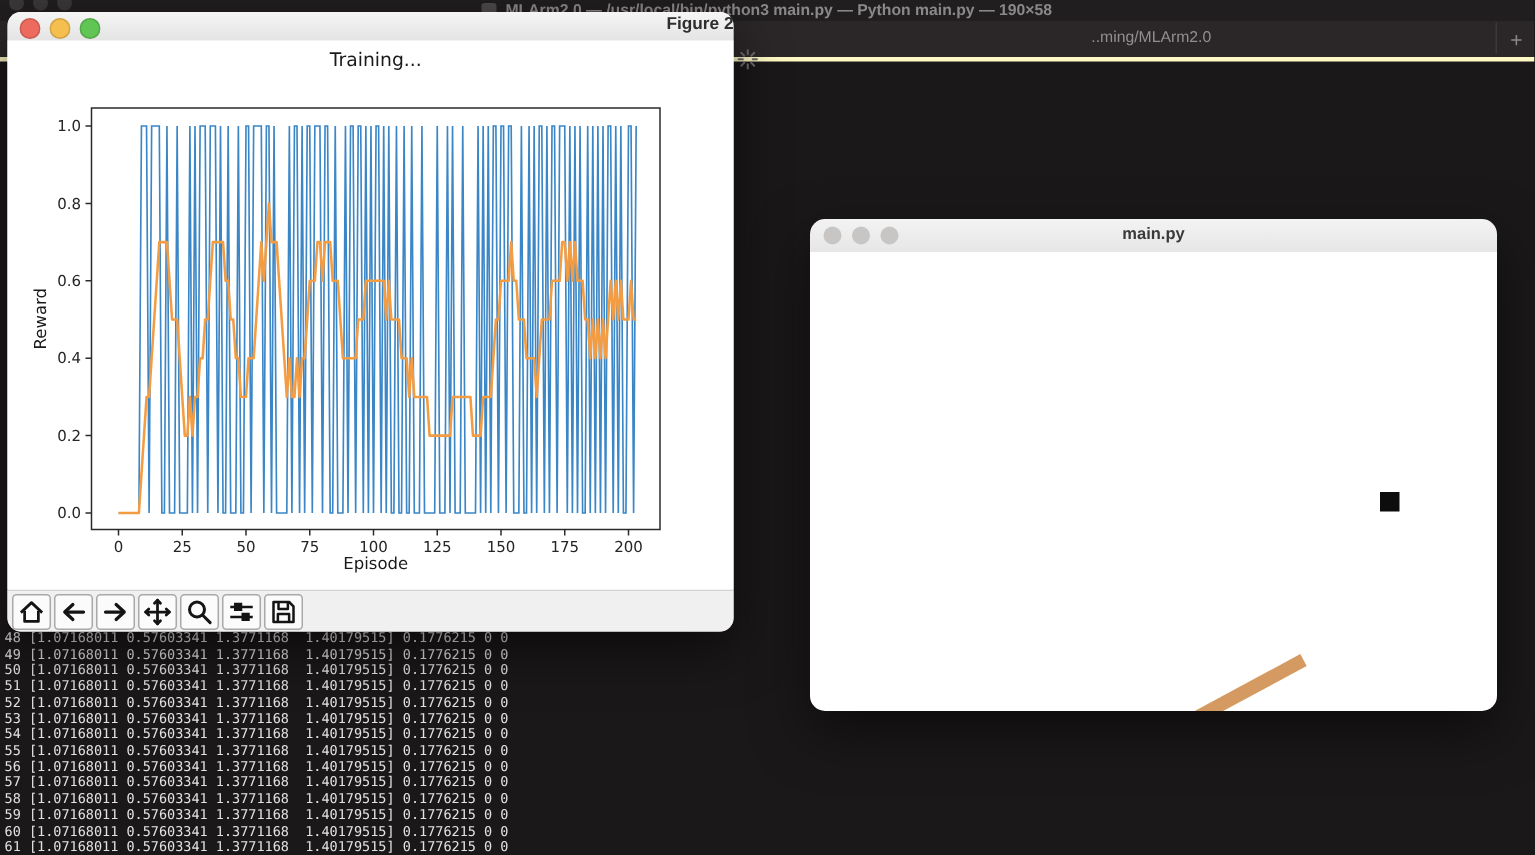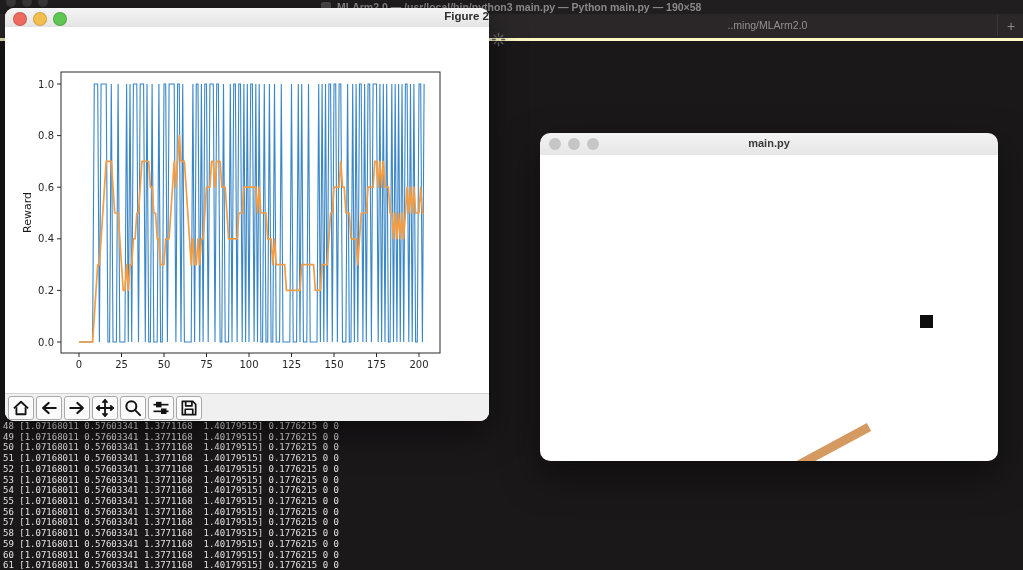--- a/index.html
+++ b/index.html
@@ -37,21 +37,21 @@
   .chart-ylabel{position:absolute;left:-18px;top:198px;width:80px;text-align:center;font-size:11px;color:#1a1a1a;
     transform:rotate(-90deg);transform-origin:center;font-family:"DejaVu Sans",sans-serif;}
   #chart-svg{position:absolute;left:0;top:19px;font-family:"DejaVu Sans",sans-serif;}
   .fig-toolbar{position:absolute;left:0;bottom:0;width:484px;height:28px;background:#f1f0f1;border-top:1px solid #d3d3d3;
     border-radius:0 0 9px 9px;display:flex;align-items:center;padding-left:3px;gap:2px;box-sizing:border-box;}
   .tb-btn{width:26px;height:24px;background:#fbfbfb;border:1px solid #a9a9a9;border-radius:3px;
     display:flex;align-items:center;justify-content:center;padding:0;box-sizing:border-box;}
   .tb-btn svg{display:block;}
 
   
-  .app-window{position:absolute;left:540px;top:133px;width:458px;height:328px;border-radius:10px;
+  .app-window{position:absolute;left:540px;top:146px;width:458px;height:328px;border-radius:10px;
     background:#000000;box-shadow:0 14px 36px rgba(0,0,0,0.5);z-index:4;overflow:hidden;}
   .app-titlebar{height:22px;background:linear-gradient(#f4f3f3,#e7e6e6);border-bottom:1px solid #cecece;position:relative;}
   .app-lights{position:absolute;left:9px;top:5px;display:flex;gap:7px;}
   .app-light{width:12px;height:12px;border-radius:50%;}
   .app-title{position:absolute;left:0;right:0;top:4px;text-align:center;font-size:11px;font-weight:700;color:#3a3a3a;}
   .app-canvas{position:absolute;left:0;top:22px;width:458px;height:306px;background:#fff;}
   #target-square{position:absolute;}
   #arm-svg{position:absolute;left:0;top:0;}
 </style>
 </head>
@@ -126,20 +126,22 @@
         <text x="49" y="215.3" text-anchor="end" font-size="10" fill="#262626">0.4</text>
         <line x1="52" y1="160.20000000000002" x2="56" y2="160.20000000000002" stroke="#2b2b2b"></line>
         <text x="49" y="163.70000000000002" text-anchor="end" font-size="10" fill="#262626">0.6</text>
         <line x1="52" y1="108.6" x2="56" y2="108.6" stroke="#2b2b2b"></line>
         <text x="49" y="112.1" text-anchor="end" font-size="10" fill="#262626">0.8</text>
         <line x1="52" y1="57" x2="56" y2="57" stroke="#2b2b2b"></line>
         <text x="49" y="60.5" text-anchor="end" font-size="10" fill="#262626">1.0</text>
         <polyline points="74.0,315.0 75.7,315.0 77.4,315.0 79.1,315.0 80.8,315.0 82.5,315.0 84.2,315.0 85.9,315.0 87.6,315.0 89.3,57.0 91.0,57.0 92.7,57.0 94.4,315.0 96.1,57.0 97.8,57.0 99.5,57.0 101.2,57.0 102.9,315.0 104.6,315.0 106.3,57.0 108.0,315.0 109.7,315.0 111.4,315.0 113.1,57.0 114.8,315.0 116.5,315.0 118.2,315.0 119.9,315.0 121.6,57.0 123.3,315.0 125.0,57.0 126.7,315.0 128.4,57.0 130.1,57.0 131.8,57.0 133.5,315.0 135.2,57.0 136.9,57.0 138.6,57.0 140.3,315.0 142.0,57.0 143.7,315.0 145.4,315.0 147.1,57.0 148.8,315.0 150.5,315.0 152.2,315.0 153.9,57.0 155.6,315.0 157.3,315.0 159.0,57.0 160.7,57.0 162.4,315.0 164.1,57.0 165.8,57.0 167.5,57.0 169.2,57.0 170.9,315.0 172.6,57.0 174.3,57.0 176.0,315.0 177.7,57.0 179.4,315.0 181.1,315.0 182.8,315.0 184.5,315.0 186.2,315.0 187.9,57.0 189.6,315.0 191.3,57.0 193.0,57.0 194.7,315.0 196.4,57.0 198.1,315.0 199.8,57.0 201.5,57.0 203.2,315.0 204.9,57.0 206.6,57.0 208.3,57.0 210.0,315.0 211.7,57.0 213.4,57.0 215.1,315.0 216.8,315.0 218.5,57.0 220.2,315.0 221.9,315.0 223.6,315.0 225.3,57.0 227.0,315.0 228.7,57.0 230.4,57.0 232.1,315.0 233.8,57.0 235.5,57.0 237.2,315.0 238.9,57.0 240.6,315.0 242.3,57.0 244.0,315.0 245.7,57.0 247.4,57.0 249.1,315.0 250.8,57.0 252.5,315.0 254.2,57.0 255.9,315.0 257.6,315.0 259.3,57.0 261.0,315.0 262.7,315.0 264.4,57.0 266.1,315.0 267.8,315.0 269.5,57.0 271.2,315.0 272.9,315.0 274.6,315.0 276.3,57.0 278.0,315.0 279.7,315.0 281.4,315.0 283.1,315.0 284.8,315.0 286.5,57.0 288.2,315.0 289.9,315.0 291.6,315.0 293.3,57.0 295.0,315.0 296.7,57.0 298.4,315.0 300.1,315.0 301.8,315.0 303.5,57.0 305.2,315.0 306.9,315.0 308.6,315.0 310.3,315.0 312.0,315.0 313.7,57.0 315.4,315.0 317.1,57.0 318.8,315.0 320.5,57.0 322.2,315.0 323.9,57.0 325.6,57.0 327.3,315.0 329.0,57.0 330.7,57.0 332.4,315.0 334.1,57.0 335.8,57.0 337.5,315.0 339.2,315.0 340.9,315.0 342.6,57.0 344.3,315.0 346.0,315.0 347.7,57.0 349.4,315.0 351.1,57.0 352.8,315.0 354.5,57.0 356.2,57.0 357.9,315.0 359.6,57.0 361.3,315.0 363.0,57.0 364.7,57.0 366.4,315.0 368.1,57.0 369.8,57.0 371.5,57.0 373.2,315.0 374.9,57.0 376.6,315.0 378.3,57.0 380.0,315.0 381.7,57.0 383.4,315.0 385.1,315.0 386.8,57.0 388.5,315.0 390.2,57.0 391.9,315.0 393.6,57.0 395.3,315.0 397.0,57.0 398.7,315.0 400.4,57.0 402.1,57.0 403.8,315.0 405.5,57.0 407.2,315.0 408.9,57.0 410.6,315.0 412.3,315.0 414.0,57.0 415.7,57.0 417.4,315.0 419.1,57.0" fill="none" stroke="#3a86c6" stroke-width="1.1"></polyline>
         <polyline points="74.0,315.0 75.7,315.0 77.4,315.0 79.1,315.0 80.8,315.0 82.5,315.0 84.2,315.0 85.9,315.0 87.6,315.0 89.3,289.2 91.0,263.4 92.7,237.6 94.4,237.6 96.1,211.8 97.8,186.0 99.5,160.2 101.2,134.4 102.9,134.4 104.6,134.4 106.3,134.4 108.0,160.2 109.7,186.0 111.4,186.0 113.1,186.0 114.8,211.8 116.5,237.6 118.2,263.4 119.9,263.4 121.6,237.6 123.3,263.4 125.0,237.6 126.7,237.6 128.4,211.8 130.1,211.8 131.8,186.0 133.5,186.0 135.2,160.2 136.9,134.4 138.6,134.4 140.3,134.4 142.0,134.4 143.7,134.4 145.4,160.2 147.1,160.2 148.8,186.0 150.5,186.0 152.2,211.8 153.9,211.8 155.6,237.6 157.3,237.6 159.0,237.6 160.7,211.8 162.4,211.8 164.1,211.8 165.8,186.0 167.5,160.2 169.2,134.4 170.9,160.2 172.6,134.4 174.3,108.6 176.0,134.4 177.7,134.4 179.4,134.4 181.1,160.2 182.8,186.0 184.5,211.8 186.2,237.6 187.9,211.8 189.6,237.6 191.3,237.6 193.0,211.8 194.7,237.6 196.4,211.8 198.1,211.8 199.8,186.0 201.5,160.2 203.2,160.2 204.9,160.2 206.6,134.4 208.3,134.4 210.0,160.2 211.7,134.4 213.4,134.4 215.1,134.4 216.8,160.2 218.5,160.2 220.2,160.2 221.9,186.0 223.6,211.8 225.3,211.8 227.0,211.8 228.7,211.8 230.4,211.8 232.1,211.8 233.8,186.0 235.5,186.0 237.2,186.0 238.9,160.2 240.6,160.2 242.3,160.2 244.0,160.2 245.7,160.2 247.4,160.2 249.1,160.2 250.8,160.2 252.5,186.0 254.2,160.2 255.9,186.0 257.6,186.0 259.3,186.0 261.0,186.0 262.7,211.8 264.4,211.8 266.1,211.8 267.8,237.6 269.5,211.8 271.2,237.6 272.9,237.6 274.6,237.6 276.3,237.6 278.0,237.6 279.7,237.6 281.4,263.4 283.1,263.4 284.8,263.4 286.5,263.4 288.2,263.4 289.9,263.4 291.6,263.4 293.3,263.4 295.0,263.4 296.7,237.6 298.4,237.6 300.1,237.6 301.8,237.6 303.5,237.6 305.2,237.6 306.9,237.6 308.6,237.6 310.3,263.4 312.0,263.4 313.7,263.4 315.4,263.4 317.1,237.6 318.8,237.6 320.5,237.6 322.2,237.6 323.9,211.8 325.6,186.0 327.3,186.0 329.0,160.2 330.7,160.2 332.4,160.2 334.1,160.2 335.8,134.4 337.5,160.2 339.2,160.2 340.9,186.0 342.6,186.0 344.3,186.0 346.0,211.8 347.7,211.8 349.4,211.8 351.1,211.8 352.8,237.6 354.5,211.8 356.2,186.0 357.9,186.0 359.6,186.0 361.3,186.0 363.0,160.2 364.7,160.2 366.4,160.2 368.1,160.2 369.8,134.4 371.5,134.4 373.2,160.2 374.9,134.4 376.6,160.2 378.3,134.4 380.0,160.2 381.7,160.2 383.4,160.2 385.1,186.0 386.8,186.0 388.5,211.8 390.2,186.0 391.9,211.8 393.6,186.0 395.3,211.8 397.0,186.0 398.7,211.8 400.4,186.0 402.1,160.2 403.8,186.0 405.5,160.2 407.2,186.0 408.9,160.2 410.6,186.0 412.3,186.0 414.0,186.0 415.7,160.2 417.4,186.0 419.1,186.0" fill="none" stroke="#f49c42" stroke-width="1.7" stroke-linejoin="round"></polyline>
       </svg>
+    <div class="chart-title">Training...</div>
+    <div class="chart-xlabel">Episode</div>
     <div class="chart-ylabel">Reward</div>
 
     <div class="fig-toolbar">
       <button class="tb-btn">
         <svg width="20" height="20" viewBox="0 0 24 24">
           <g stroke="#141414" stroke-width="2.2" fill="none" stroke-linejoin="round">
             <path d="M3.5 12.5 L12 4.5 L20.5 12.5"></path>
               <path d="M6.5 11 V19.5 H17.5 V11"></path>
           </g>
         </svg>

